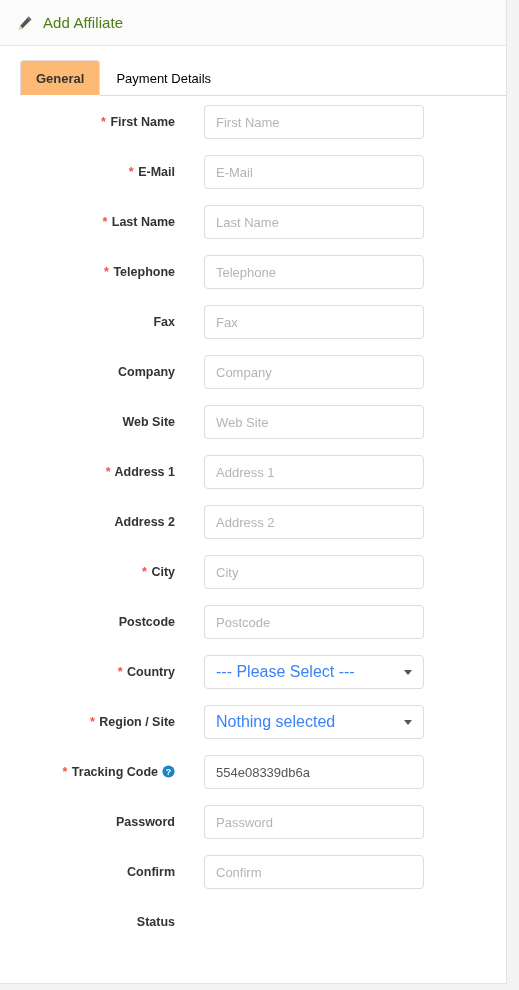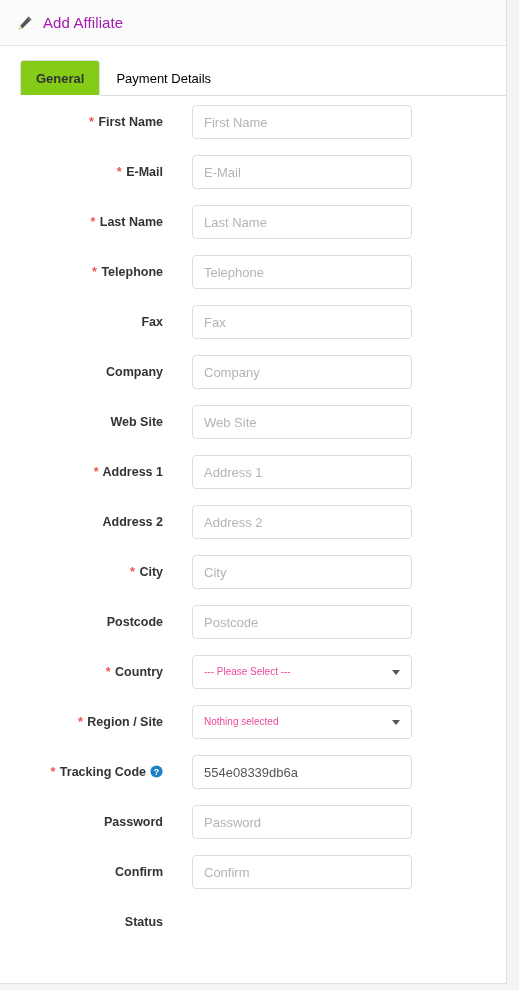--- a/index.html
+++ b/index.html
@@ -37,21 +37,21 @@
   }
   .pencil-icon {
     width: 16px;
     height: 16px;
     flex: 0 0 16px;
     margin-right: 10px;
     display: block;
   }
   .panel-title {
     font-size: 15px;
-    color: #a21caf;
+    color: #4d7c0f;
     font-weight: 400;
     letter-spacing: .1px;
     white-space: nowrap;
   }
 
   
   .tabs {
     position: relative;
     height: 36px;
     margin: 14px 0 0 20px;
@@ -78,28 +78,29 @@
     font-size: 13px;
     color: #000000;
     cursor: pointer;
     border: 1px solid transparent;
     border-radius: 4px 4px 0 0;
     white-space: nowrap;
   }
   .tab.active {
     color: #333333;
     font-weight: bold;
-    background: #84cc16;
+    background: #fdba74;
     border-color: #ddd;
     border-bottom-color: #ffffff;
   }
 
   
   .form {
     padding-top: 9px;
+    margin-left: 12px;
   }
   .form-row {
     height: 50px;
     display: flex;
     align-items: flex-start;
   }
   .form-label {
     width: 163px;
     flex: 0 0 163px;
     text-align: right;
@@ -151,22 +152,22 @@
     position: relative;
     width: 220px;
     height: 34px;
     border: 1px solid #dddddd;
     border-radius: 4px;
     background: #ffffff;
     cursor: pointer;
   }
   .select-control .select-value {
     display: block;
-    font-size: 10px;
-    color: #ec4899;
+    font-size: 16px;
+    color: #3b82f6;
     line-height: 32px;
     padding: 0 26px 0 11px;
     white-space: nowrap;
     overflow: hidden;
     text-overflow: ellipsis;
   }
   .caret {
     position: absolute;
     right: 11px;
     top: 50%;

